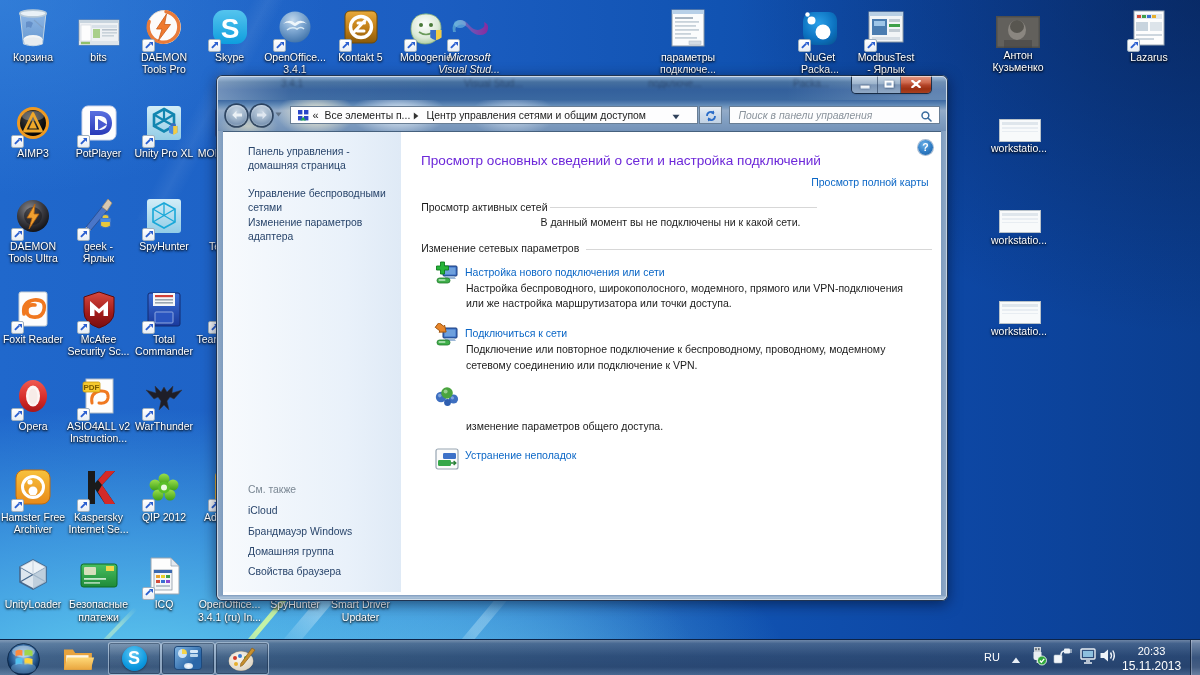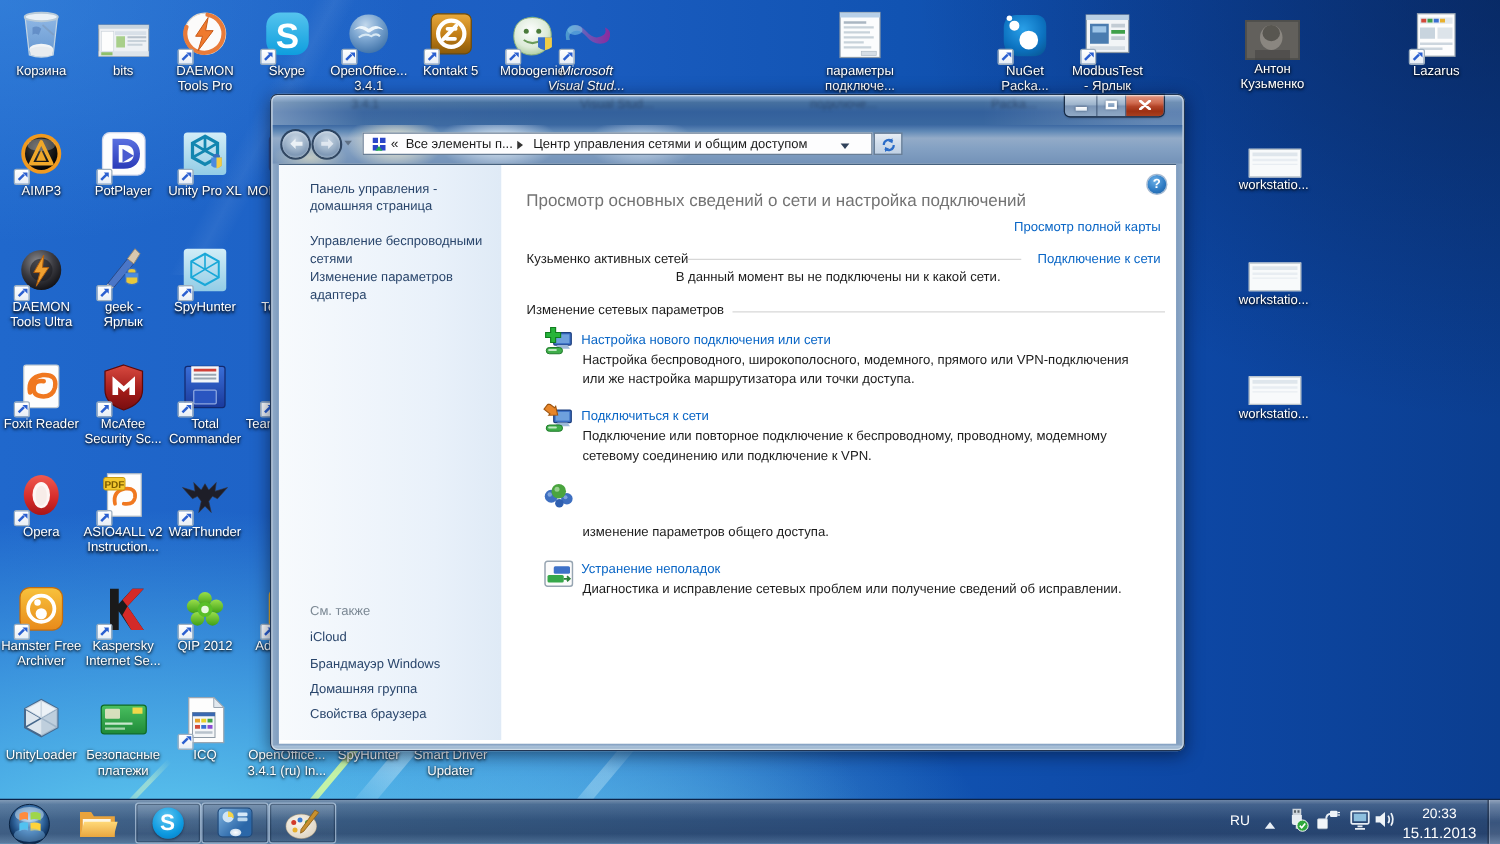--- a/index.html
+++ b/index.html
@@ -716,38 +716,44 @@
       </svg>
   </div>
   <div class="abar" id="refr" style="left:482.5px;top:31.3px;width:23px;height:17.5px;background:linear-gradient(#e8eef5,#cfdceb 50%,#c2d2e4);">
     <svg style="position:absolute;left:4px;top:2.5px;" width="14" height="12" viewBox="0 0 14 12">
         <path d="M3 6 A4 4 0 0 1 10 3.2" fill="none" stroke="#2a6cc8" stroke-width="1.7"></path>
         <path d="M10 0.5 L10 4.5 L6.5 3 Z" fill="#2a6cc8"></path>
         <path d="M11 6 A4 4 0 0 1 4 8.8" fill="none" stroke="#2a6cc8" stroke-width="1.7"></path>
         <path d="M4 11.5 L4 7.5 L7.5 9 Z" fill="#2a6cc8"></path>
       </svg>
   </div>
+  <div class="abar" id="srch" style="left:512.5px;top:31.3px;width:211px;height:17.5px;">
+    <span style="position:absolute;left:9px;top:3px;font-size:10.4px;font-style:italic;color:#8a939c;">Поиск в панели управления</span>
+    <svg style="position:absolute;right:7px;top:3.5px;" width="11" height="11" viewBox="0 0 11 11">
+        <circle cx="4.4" cy="4.4" r="3.4" fill="none" stroke="#3c6d9e" stroke-width="1.5"></circle>
+        <path d="M7 7 L10 10" stroke="#3c6d9e" stroke-width="1.6" stroke-linecap="round"></path>
+      </svg>
+  </div>
   <div id="winbody">
     <div id="sidebar">
       <div class="snav" style="top:13px;">Панель управления -<br>домашняя страница</div>
       <div class="snav" style="top:55px;">Управление беспроводными<br>сетями</div>
       <div class="snav" style="top:84px;">Изменение параметров<br>адаптера</div>
       <div class="snav sgray" style="top:351px;">См. также</div>
       <div class="snav" style="top:372px;">iCloud</div>
       <div class="snav" style="top:392.5px;">Брандмауэр Windows</div>
       <div class="snav" style="top:413px;">Домашняя группа</div>
       <div class="snav" style="top:433px;">Свойства браузера</div>
     </div>
     <div id="main" style="position:absolute;left:0;top:0;width:718px;height:464px;">
       <div style="position:absolute;left:695px;top:8px;width:15px;height:15px;border-radius:50%;background:radial-gradient(circle at 40% 30%,#6cb1e8,#2f7cc4 55%,#1b5d9e);box-shadow:0 0 0 1px rgba(30,80,140,0.4);color:#fff;font-size:10.5px;font-weight:bold;text-align:center;line-height:15px;">?</div>
-      <div class="t" style="left:198px;top:20.9px;font-size:13.6px;color:#737373;">Просмотр основных сведений о сети и настройка подключений</div>
+      <div class="t" style="left:198px;top:20.9px;font-size:13.6px;color:#6d28d9;">Просмотр основных сведений о сети и настройка подключений</div>
       <div class="t lnk" style="left:0;top:43.8px;width:705.5px;text-align:right;">Просмотр полной карты</div>
-      <div class="t" style="left:198.2px;top:68.5px;">Кузьменко активных сетей</div>
+      <div class="t" style="left:198.2px;top:68.5px;">Просмотр активных сетей</div>
       <div class="sep" style="left:326.5px;top:74.7px;width:267.5px;"></div>
-      <div class="t lnk" style="left:0;top:68.5px;width:705.5px;text-align:right;">Подключение к сети</div>
       <div class="t" style="left:317.5px;top:83.8px;">В данный момент вы не подключены ни к какой сети.</div>
       <div class="t" style="left:198.2px;top:110.1px;">Изменение сетевых параметров</div>
       <div class="sep" style="left:362.5px;top:117px;width:346.5px;"></div>
 
       <svg style="position:absolute;left:211px;top:129px;" width="26" height="26" viewBox="0 0 26 26">
         <rect x="9" y="5" width="14" height="10" rx="1" fill="#3b6fc4" stroke="#1d3f7e" stroke-width="1"></rect>
         <rect x="10.5" y="6.5" width="11" height="7" fill="#6ea0dd"></rect>
         <path d="M12 15 L20 15 L22 18 L10 18 Z" fill="#9db8d8"></path>
         <rect x="3" y="17" width="13" height="5" rx="2.5" fill="#3fae4a" stroke="#1e7a2a" stroke-width="0.8"></rect>
         <rect x="4.5" y="18.2" width="7" height="1.6" rx="0.8" fill="#bfe8c2"></rect>
@@ -780,21 +786,20 @@
       </svg>
       <div class="t" style="left:243px;top:287.7px;">изменение параметров общего доступа.</div>
 
       <svg style="position:absolute;left:212px;top:315.5px;" width="24" height="24" viewBox="0 0 24 24">
         <rect x="1" y="1" width="22" height="20" rx="2" fill="#fbfbfb" stroke="#97a5b2" stroke-width="1.2"></rect>
         <rect x="8" y="5" width="13" height="6" rx="1.2" fill="#3d71c8"></rect>
         <rect x="3" y="12" width="13" height="6" rx="1.2" fill="#36a84a"></rect>
         <path d="M16 15 L20.5 15 M18.6 13 L20.8 15 L18.6 17" stroke="#2a8038" stroke-width="1.4" fill="none"></path>
       </svg>
       <div class="t lnk" style="left:242px;top:317.1px;">Устранение неполадок</div>
-      <div class="t" style="left:243px;top:332.7px;">Диагностика и исправление сетевых проблем или получение сведений об исправлении.</div>
     </div>
   </div>
   <div style="position:absolute;left:2px;right:2px;bottom:1px;height:5px;border-radius:0 0 4px 4px;background:linear-gradient(#7d9abd,#a9c0d8 45%,#93afc9);"></div>
   <div style="position:absolute;left:2px;top:56px;width:5px;bottom:6px;background:linear-gradient(to right,#8fa9c6,#7e9cbf);"></div>
   <div style="position:absolute;right:2px;top:56px;width:5px;bottom:6px;background:linear-gradient(to left,#8fa9c6,#7e9cbf);"></div>
   <div class="inhl"></div>
 </div>
 
 <div id="task">
   <svg style="position:absolute;left:6px;top:2px;" width="35" height="35" viewBox="0 0 35 35">

